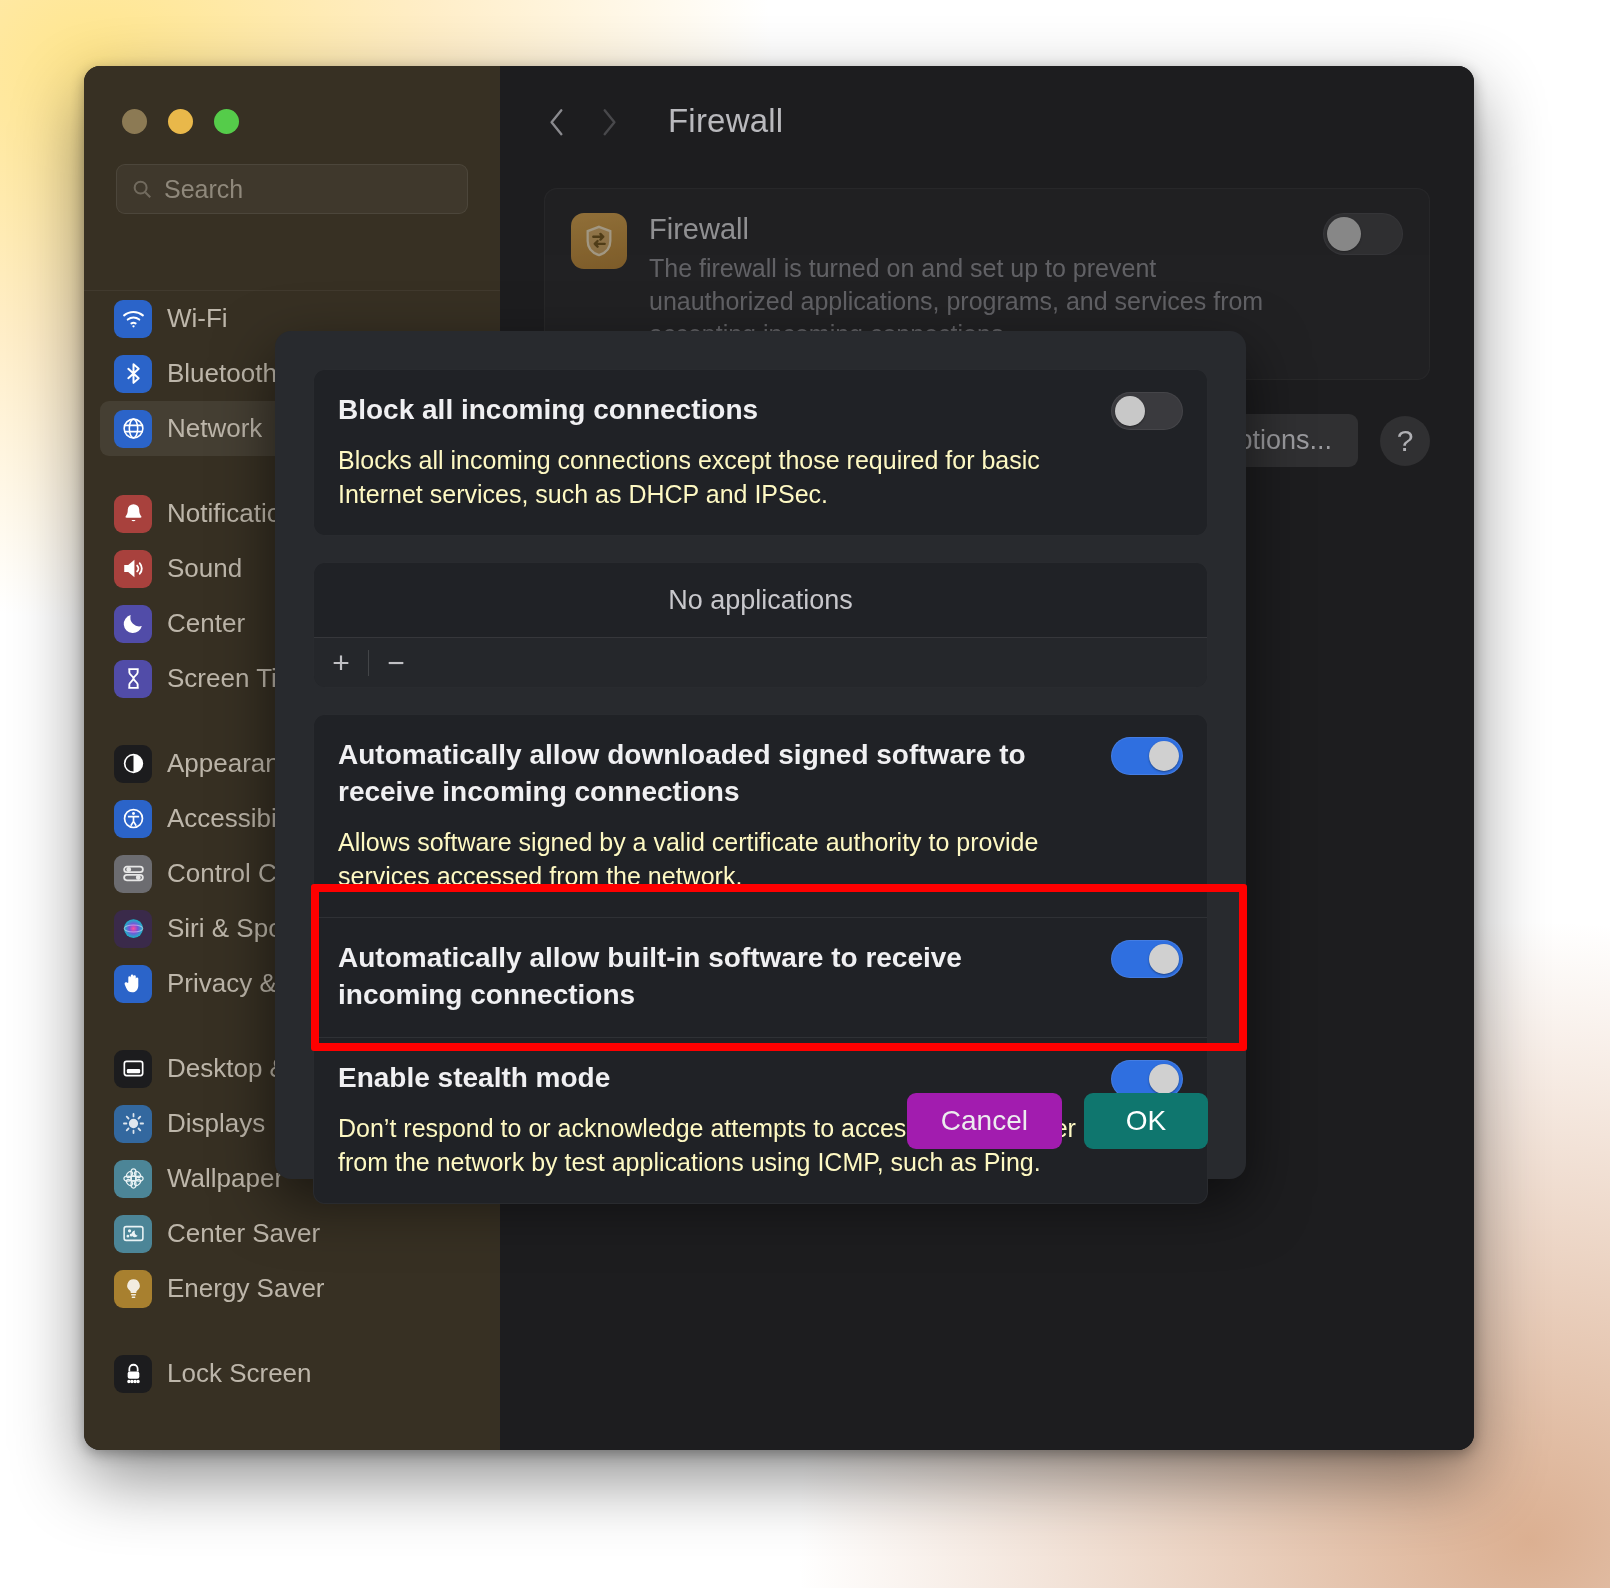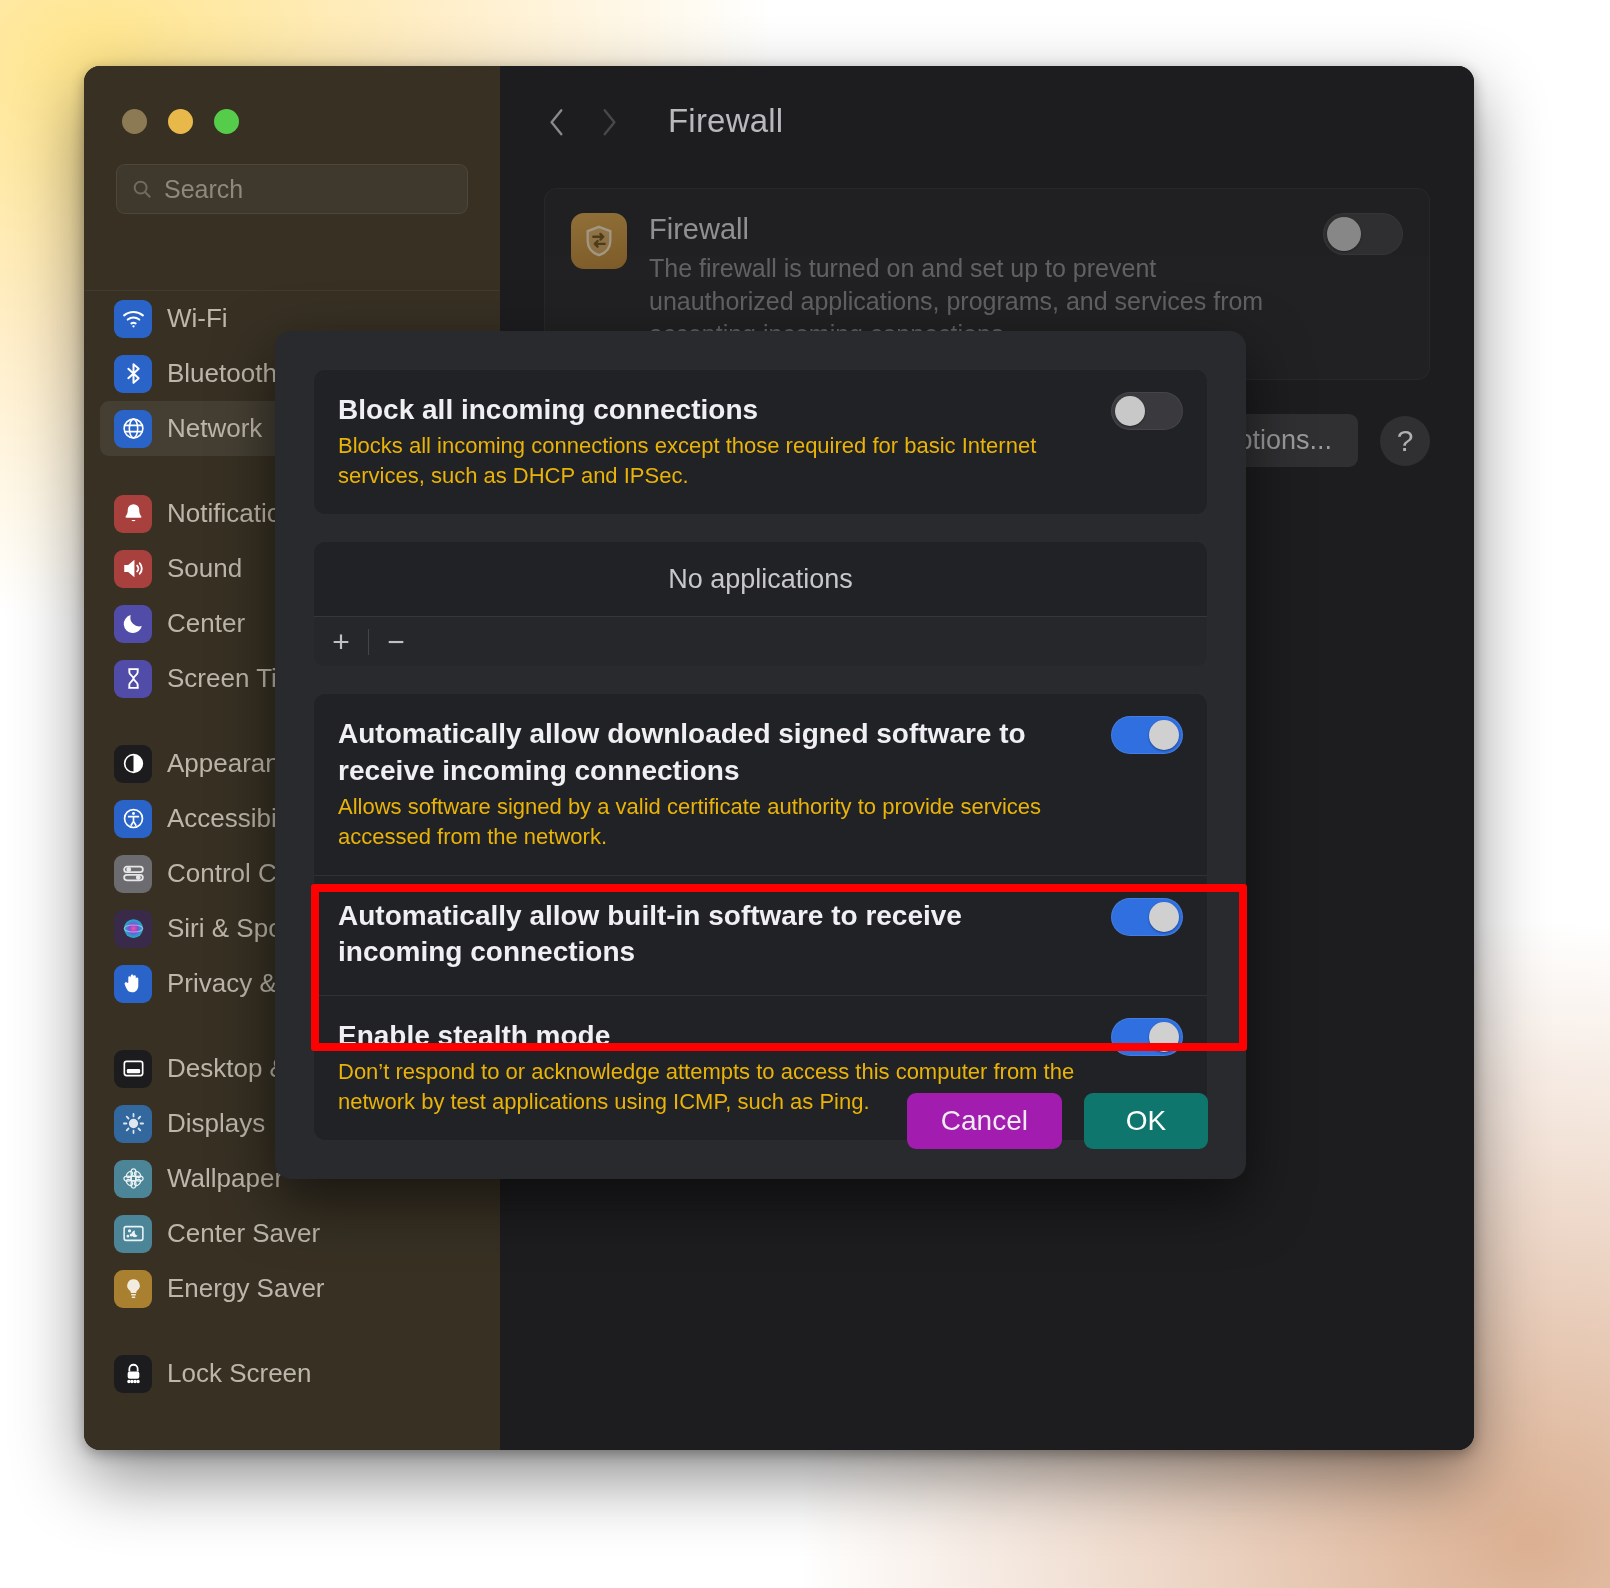--- a/index.html
+++ b/index.html
@@ -203,22 +203,22 @@
     gap: 20px;
     padding: 22px 24px 24px 24px;
   }
   .row + .row { border-top: 1px solid rgba(255,255,255,0.07); }
   .row-text { flex: 1; }
   .row-title {
     color: #f0f0f2; font-size: 28px; font-weight: bold;
     line-height: 1.3;
   }
   .row-sub {
-    color: #eab308; font-size: 22px; line-height: 1.34;
-    margin-top: 3px;
+    color: #fef9c3; font-size: 25px; line-height: 1.34;
+    margin-top: 16px;
   }
 
   .applist-head {
     height: 74px;
     display: flex; align-items: center; justify-content: center;
     color: #c8c8cc; font-size: 27px;
   }
   .applist-bar {
     height: 50px;
     border-top: 1px solid rgba(255,255,255,0.08);

